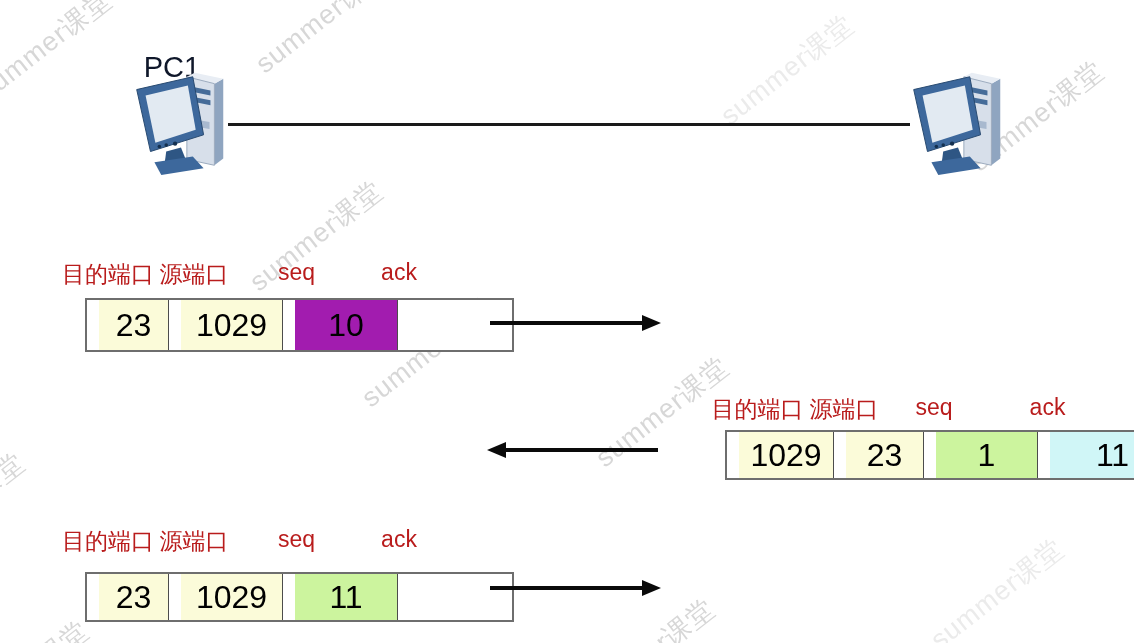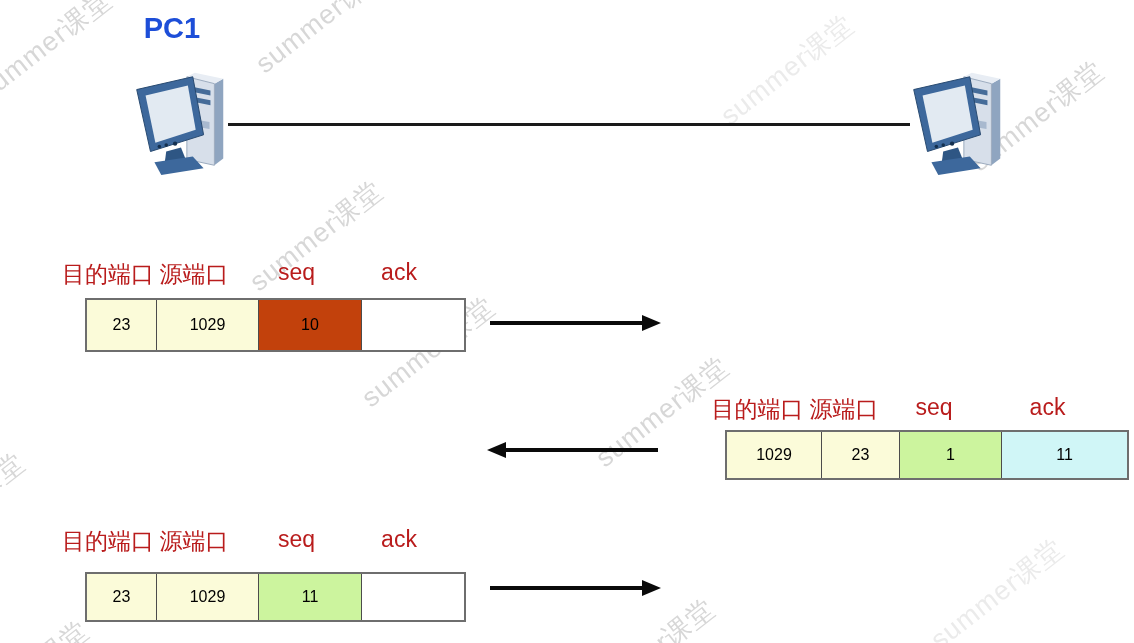--- a/index.html
+++ b/index.html
@@ -4,33 +4,33 @@
 <style>
   html,body{margin:0;padding:0;background:#ffffff;}
   body{font-family:"Liberation Sans","DejaVu Sans",sans-serif;}
   #stage{position:relative;width:1134px;height:643px;background:#ffffff;overflow:hidden;}
 
   
   .wm{position:absolute;font-size:27px;letter-spacing:1px;white-space:nowrap;
       transform:translate(-50%,-50%) rotate(-38deg);user-select:none;pointer-events:none;}
 
   
-  .pc-label{position:absolute;width:120px;text-align:center;font-size:29px;font-weight:700;color:#1d4ed8;}
+  .pc-label{position:absolute;width:120px;text-align:center;font-size:29px;font-weight:400;color:#0f172a;margin-top:39px;}
 
   
   .link-line{position:absolute;background:#1a1a1a;height:3px;}
 
   
   .pkt{position:absolute;}
   .pkt .hdr-row{display:flex;}
   .pkt .hdr{box-sizing:border-box;text-align:center;font-size:23px;color:#b91c1c;white-space:nowrap;
             display:flex;align-items:flex-start;justify-content:center;}
   .pkt .cell-row{display:flex;border:2px solid #6e6e6e;box-sizing:content-box;}
   .pkt .cell{box-sizing:border-box;border-right:1.6px solid #4c4c4c;display:flex;
-             align-items:center;justify-content:center;font-size:16px;color:#000;}
+             align-items:center;justify-content:center;font-size:32px;color:#000;margin-left:12px;}
   .pkt .cell:last-child{border-right:none;}
 
   
   .arrow{position:absolute;height:4px;background:#0a0a0a;}
   .arrow .head{position:absolute;top:50%;width:0;height:0;border-top:8px solid transparent;
                border-bottom:8px solid transparent;transform:translateY(-50%);}
   .arrow.right .head{right:-18px;border-left:19px solid #0a0a0a;}
   .arrow.left  .head{left:-18px;border-right:19px solid #0a0a0a;}
 
   .pc-icon{position:absolute;}
@@ -90,21 +90,21 @@
   <div class="pkt" style="left:85px;top:259px">
     <div class="hdr-row" style="height:39px;transform:translateX(-12px)">
       <div class="hdr" style="width:70px">目的端口</div>
       <div class="hdr" style="width:102px">源端口</div>
       <div class="hdr" style="width:103px">seq</div>
       <div class="hdr" style="width:102px">ack</div>
     </div>
     <div class="cell-row" style="height:50px">
       <div class="cell" style="width: 70px; background-color: rgb(251, 251, 217);">23</div>
       <div class="cell" style="width: 102px; background-color: rgb(251, 251, 217);">1029</div>
-      <div class="cell" style="width: 103px; background-color: #c2410c;">10</div>
+      <div class="cell" style="width: 103px; background-color: #a21caf;">10</div>
       <div class="cell" style="width: 102px; background-color: rgb(255, 255, 255);"></div>
     </div>
   </div>
   <div class="arrow right" style="left:490px;top:321px;width:153px">
       <span class="head"></span>
     </div>
 
   <div class="pkt" style="left:725px;top:394px">
     <div class="hdr-row" style="height:36px;transform:translateX(-15px)">
       <div class="hdr" style="width:95px">目的端口</div>

